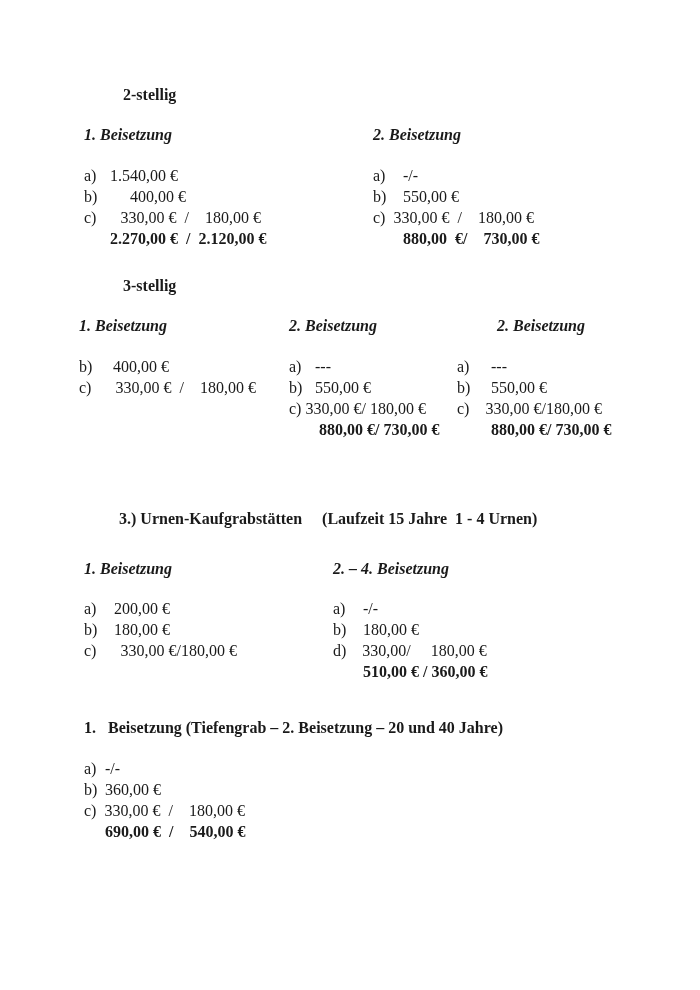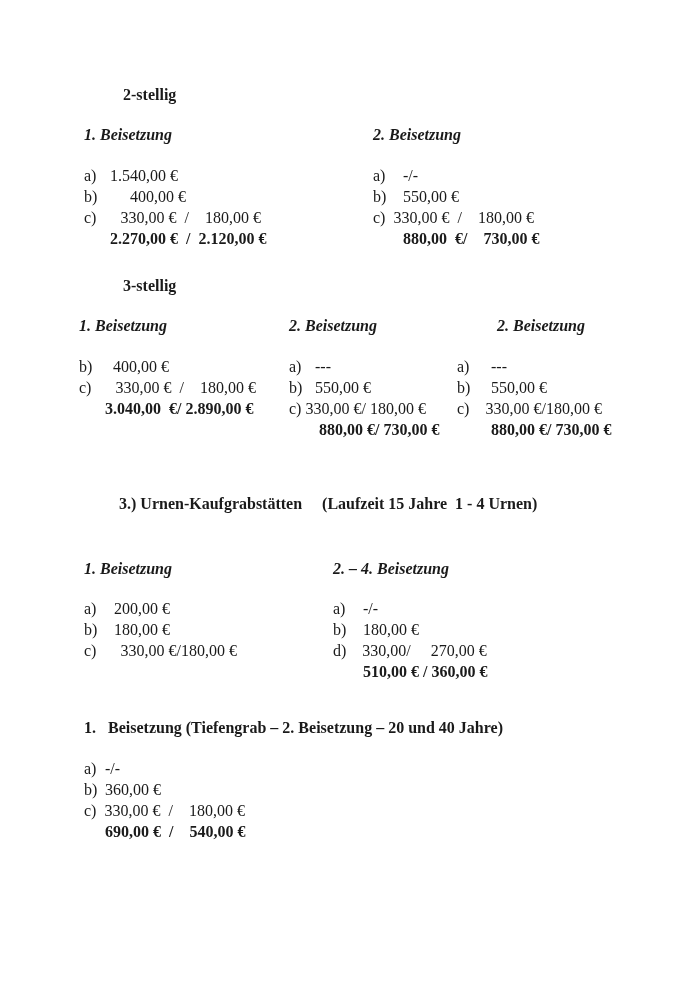--- a/index.html
+++ b/index.html
@@ -51,53 +51,52 @@
     <div class="row"><span class="lbl-n">c)</span><span class="u">  330,00 €  /    180,00 €</span></div>
     <div class="row"><span class="lbl"></span><span class="total"> 880,00  €/    730,00 €</span></div>
   </div>
 
   <div class="abs sec-title" style="left:123px;top:275px;">3-stellig</div>
 
   <div class="col" style="left:79px;top:315px;">
     <div class="col-header">1. Beisetzung</div>
     <div class="row"><span class="lbl">b)</span><span>  400,00 €</span></div>
     <div class="row"><span class="lbl-n">c)</span><span class="u">      330,00 €  /    180,00 €</span></div>
-    <div class="row"><span class="lbl"></span><span class="total">3.040,00  €/ 2.890,00 €</span></div>
   </div>
 
   <div class="col" style="left:289px;top:315px;">
     <div class="col-header">2. Beisetzung</div>
     <div class="row"><span class="lbl">a)</span><span>---</span></div>
     <div class="row"><span class="lbl">b)</span><span>550,00 €</span></div>
     <div class="row"><span class="lbl-n">c)</span><span class="u"> 330,00 €/ 180,00 €</span></div>
     <div class="row"><span class="lbl"></span><span class="total"> 880,00 €/ 730,00 €</span></div>
   </div>
 
   <div class="col" style="left:457px;top:315px;">
     <div class="col-header hdr-indent">2. Beisetzung</div>
     <div class="row"><span class="lbl">a)</span><span>  ---</span></div>
     <div class="row"><span class="lbl">b)</span><span>  550,00 €</span></div>
     <div class="row"><span class="lbl-n">c)</span><span class="u">    330,00 €/180,00 €</span></div>
     <div class="row"><span class="lbl"></span><span class="total">  880,00 €/ 730,00 €</span></div>
   </div>
 
-  <div class="abs sec-title" style="left:119px;top:493px;">3.) Urnen-Kaufgrabstätten     (Laufzeit 15 Jahre  1 - 4 Urnen)</div>
+  <div class="abs sec-title" style="left:119px;top:508px;">3.) Urnen-Kaufgrabstätten     (Laufzeit 15 Jahre  1 - 4 Urnen)</div>
 
   <div class="col" style="left:84px;top:558px;">
     <div class="col-header mb19">1. Beisetzung</div>
     <div class="row"><span class="lbl">a)</span><span> 200,00 €</span></div>
     <div class="row"><span class="lbl">b)</span><span> 180,00 €</span></div>
     <div class="row"><span class="lbl-n">c)</span><span class="u">      330,00 €/180,00 €</span></div>
   </div>
 
   <div class="col" style="left:333px;top:558px;">
     <div class="col-header mb19">2. – 4. Beisetzung</div>
     <div class="row"><span class="lbl">a)</span><span> -/-</span></div>
     <div class="row"><span class="lbl">b)</span><span> 180,00 €</span></div>
-    <div class="row"><span class="lbl-n">d)</span><span class="u">    330,00/     270,00 €</span></div>
+    <div class="row"><span class="lbl-n">d)</span><span class="u">    330,00/     180,00 €</span></div>
     <div class="row"><span class="lbl"></span><span class="total"> 510,00 € / 360,00 €</span></div>
   </div>
 
   <div class="abs sec-title" style="left:84px;top:717px;">1.   Beisetzung (Tiefengrab – 2. Beisetzung – 20 und 40 Jahre)</div>
 
   <div class="col s4" style="left:84px;top:758px;">
     <div class="row"><span class="lbl">a)</span><span>-/-</span></div>
     <div class="row"><span class="lbl">b)</span><span>360,00 €</span></div>
     <div class="row"><span class="lbl-n">c)</span><span class="u">  330,00 €  /    180,00 €</span></div>
     <div class="row"><span class="lbl"></span><span class="total">690,00 €  /    540,00 €</span></div>

